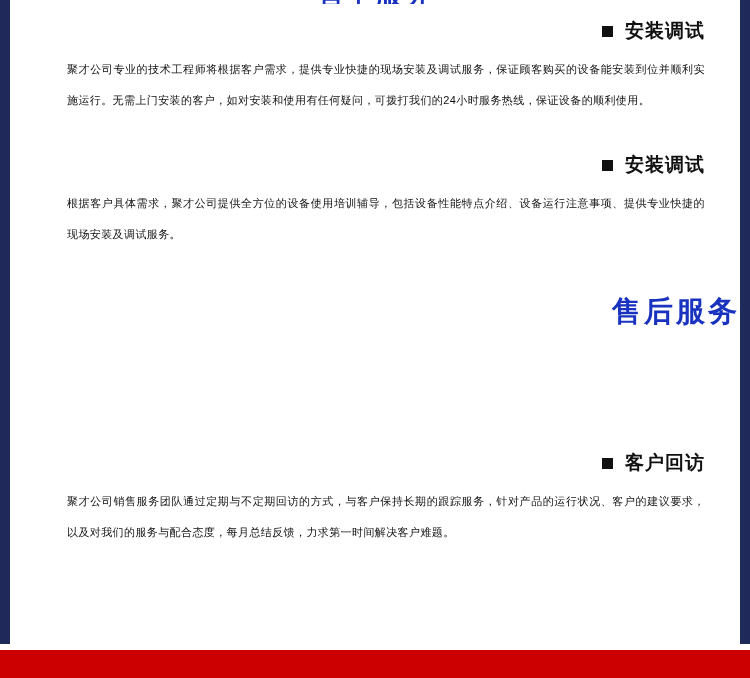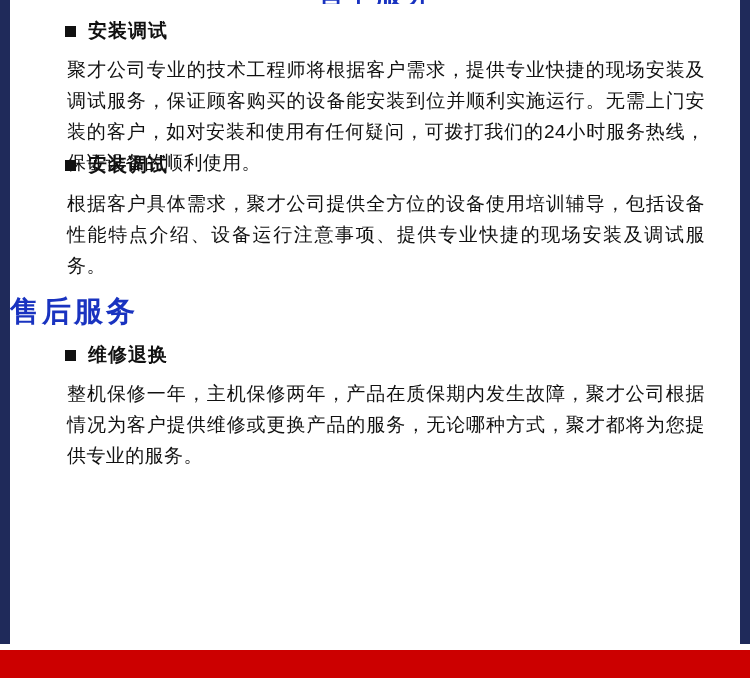--- a/index.html
+++ b/index.html
@@ -60,46 +60,47 @@
     position: absolute;
     left: 55px;
     width: 640px;
   }
 
   .item-head {
     display: flex;
     align-items: center;
     gap: 12px;
     margin: 0 0 10px 0;
+    justify-content: flex-end;
   }
   .bullet-square {
     width: 11px;
     height: 11px;
     background: #111111;
     display: inline-block;
     flex: 0 0 auto;
   }
   .item-title {
     font-size: 19px;
     font-weight: bold;
     color: #111111;
     letter-spacing: 1px;
   }
   .para {
-    font-size: 19px;
+    font-size: 11px;
     color: #111111;
     line-height: 31px;
     letter-spacing: 0.4px;
     text-align: justify;
     margin: 0;
     padding-left: 2px;
   }
 
   .big-heading {
-    text-align: left;
+    text-align: right;
     font-size: 29px;
     font-weight: bold;
     color: #1933c0;
     letter-spacing: 3px;
   }
 
   
   .bottom-band {
     position: absolute;
     left: 0;
@@ -140,27 +141,27 @@
     <div class="section" style="top: 152px;">
       <div class="item-head">
         <span class="bullet-square"></span>
         <span class="item-title">安装调试</span>
       </div>
       <p class="para">根据客户具体需求，聚才公司提供全方位的设备使用培训辅导，包括设备性能特点介绍、设备运行注意事项、提供专业快捷的现场安装及调试服务。</p>
     </div>
 
     <div class="section big-heading" style="top: 292px; left: 0; width: 730px;">售后服务</div>
 
-    <div class="section" style="top: 342px;">
+
+    <div class="section" style="top: 450px;">
       <div class="item-head">
         <span class="bullet-square"></span>
-        <span class="item-title">维修退换</span>
+        <span class="item-title">客户回访</span>
       </div>
-      <p class="para">整机保修一年，主机保修两年，产品在质保期内发生故障，聚才公司根据情况为客户提供维修或更换产品的服务，无论哪种方式，聚才都将为您提供专业的服务。</p>
+      <p class="para">聚才公司销售服务团队通过定期与不定期回访的方式，与客户保持长期的跟踪服务，针对产品的运行状况、客户的建议要求，以及对我们的服务与配合态度，每月总结反馈，力求第一时间解决客户难题。</p>
     </div>
-
 
   </div>
 
   <div class="bottom-white-gap"></div>
   <div class="bottom-band"></div>
 
 </div>
 
 </body></html>

